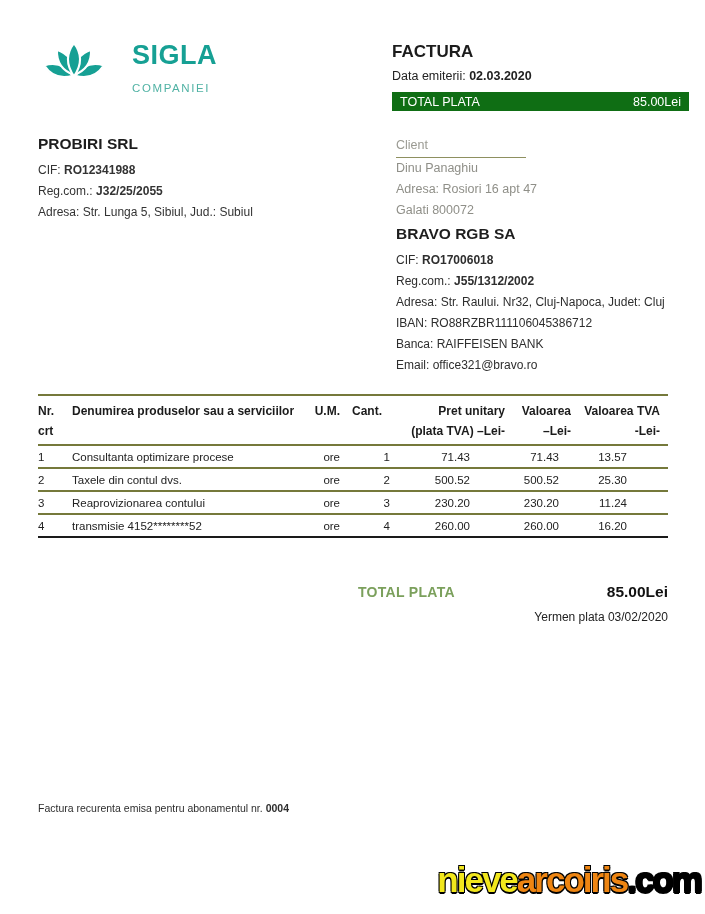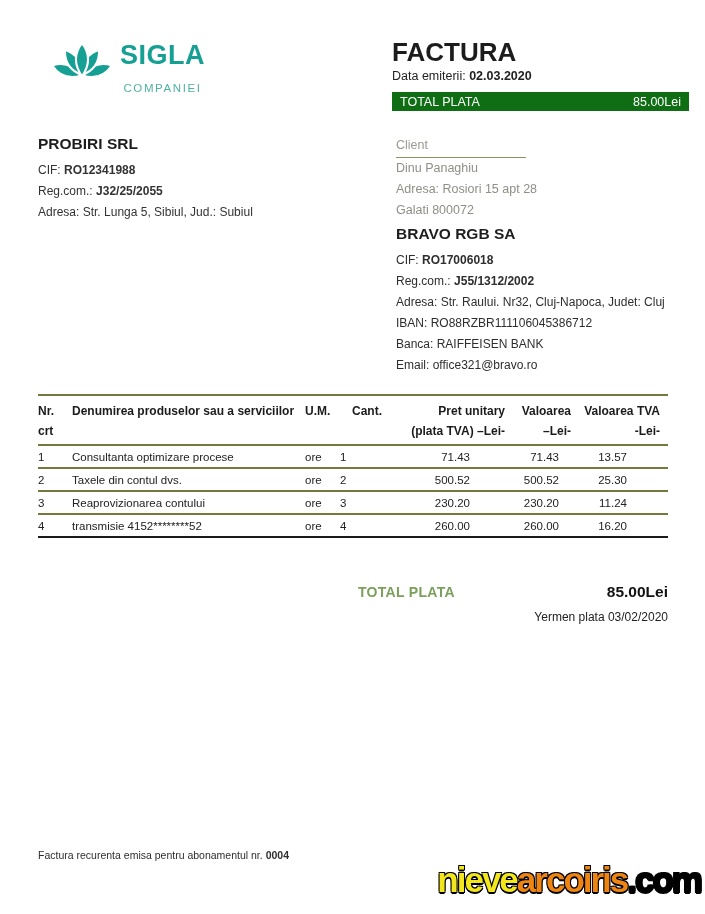--- a/index.html
+++ b/index.html
@@ -1,28 +1,28 @@
 <!DOCTYPE html>
 <html style="--brand-teal: #16A094; --brand-teal-light: #50B2A4; --bar-green: #0F6E14; --table-olive: #75793B; --rule-olive: #8E9060; --label-gray: #9A9A92; --muted-gray: #8F8F88; --summary-green: #7BA05C; --text-dark: #2B2B2B; --table-black: #1A1A1A;"><head>
 <meta charset="utf-8">
 <style>
   * { box-sizing: border-box; }
   body { margin: 0; background: #ffffff; font-family: "Liberation Sans", sans-serif; }
   .page { position: relative; width: 705px; height: 914px; background: #fff; margin: 0 auto; overflow: hidden; color: var(--text-dark); }
 
   
-  .logo { position: absolute; left: 44px; top: 38px; display: flex; align-items: center; gap: 0; text-align: center; }
+  .logo { position: absolute; left: 36px; top: 38px; display: flex; align-items: center; gap: 20px; }
   .logo svg { width: 76px; height: 60px; }
   .logo-name { font-size: 27px; font-weight: bold; color: var(--brand-teal); letter-spacing: 0.5px; line-height: 26px; }
   .logo-sub { font-size: 11.5px; color: var(--brand-teal-light); letter-spacing: 1.6px; margin-top: 14px; }
 
   
   .invoice-head { position: absolute; left: 392px; top: 40px; width: 297px; }
   .head-row { display: flex; justify-content: space-between; }
-  .title { font-size: 26px; font-weight: bold; color: #1c1c1c; line-height: 24px; }
+  .title { font-size: 17px; font-weight: bold; color: #1c1c1c; line-height: 24px; }
   .date-line { font-size: 12.5px; margin-top: 5px; color: #222; }
   .head-right { text-align: right; }
   .inv-no { font-size: 15px; color: #222; line-height: 18px; }
   .vat { font-size: 12.5px; font-weight: bold; margin-top: 3px; color: #111; }
   .total-bar { margin-top: 9px; height: 19px; background: var(--bar-green); color: #fff; display: flex; justify-content: space-between; align-items: center; padding: 0 8px; font-size: 12.5px; }
 
   
   .section-label { color: var(--label-gray); font-size: 12.5px; padding-bottom: 5px; border-bottom: 1px solid var(--rule-olive); }
   .supplier { position: absolute; left: 38px; top: 131px; width: 330px; font-size: 12px; color: #333; }
   .supplier .section-label { width: 137px; margin-bottom: 18px; }
@@ -32,40 +32,40 @@
   .party-line { margin: 0 0 8.5px 0; line-height: 12.5px; }
   .muted { color: var(--muted-gray); font-size: 12.5px; }
 
   
   .items { position: absolute; left: 38px; top: 394px; width: 630px; }
   table { border-collapse: collapse; width: 100%; table-layout: fixed; }
   thead th { border-top: 2px solid var(--table-olive); border-bottom: 2px solid var(--table-olive); font-size: 12px; font-weight: bold; color: #1b1b1b; padding: 5px 0 3px 0; vertical-align: top; line-height: 20px; }
   tbody td { font-size: 11.5px; color: #222; height: 23px; border-bottom: 2px solid var(--table-olive); padding: 0; }
   tbody tr.last td { border-bottom: 2px solid var(--table-black); }
   .al { text-align: left; }
-  .ac { text-align: left; }
+  .ac { text-align: right; }
   .ar { text-align: right; }
   .h-cant { text-align: left; padding-left: 12px; }
   .v-pret { padding-right: 35px; }
   .v-val  { padding-right: 16px; }
   .v-tva  { padding-right: 41px; }
   .h-tva  { padding-right: 8px; }
   .h-val  { padding-right: 4px; }
   .totals-row td { border: none; padding-top: 14px; font-size: 12px; color: #222; height: auto; }
   .totals-row .t-label { padding-left: 12px; text-align: left; }
 
   
   .summary { position: absolute; left: 38px; top: 583px; width: 630px; }
   .summary-row { display: flex; justify-content: space-between; align-items: baseline; }
   .summary-label { margin-left: 320px; font-size: 14px; font-weight: bold; color: var(--summary-green); letter-spacing: 0.3px; }
   .summary-value { font-size: 15.5px; font-weight: bold; color: #111; }
   .due-line { text-align: right; font-size: 12px; color: #222; margin-top: 9px; }
 
   
-  .footer-note { position: absolute; left: 38px; top: 849px; font-size: 10.5px; color: #2e2e2e; }
+  .footer-note { position: absolute; left: 38px; top: 802px; font-size: 10.5px; color: #2e2e2e; }
   .watermark { position: absolute; right: 4px; top: 858px; font-size: 35px; font-weight: 800; letter-spacing: -2px; line-height: 44px; white-space: nowrap; text-shadow: -1px -1px 0 #000, 1px -1px 0 #000, -1px 1px 0 #000, 1px 1px 0 #000, 0 2px 0 #000; }
 </style>
 </head>
 <body>
 
 <div class="page">
 
   <div class="logo">
     <svg viewBox="0 0 110 80" aria-hidden="true">
       <g fill="#16A094" stroke="#ffffff" stroke-width="3">
@@ -107,21 +107,21 @@
     <p class="party-line">
       <span>Reg.com.:</span>
       <b>J32/25/2055</b>
     </p>
     <p class="party-line">Adresa: Str. Lunga 5, Sibiul, Jud.: Subiul</p>
   </div>
 
   <div class="client">
     <div class="section-label">Client</div>
     <p class="party-line muted">Dinu Panaghiu</p>
-    <p class="party-line muted">Adresa: Rosiori 15 apt 28</p>
+    <p class="party-line muted">Adresa: Rosiori 16 apt 47</p>
     <p class="party-line muted">Galati 800072</p>
     <div class="company-name">BRAVO RGB SA</div>
     <p class="party-line">
       <span>CIF:</span>
       <b>RO17006018</b>
     </p>
     <p class="party-line">
       <span>Reg.com.:</span>
       <b>J55/1312/2002</b>
     </p>

